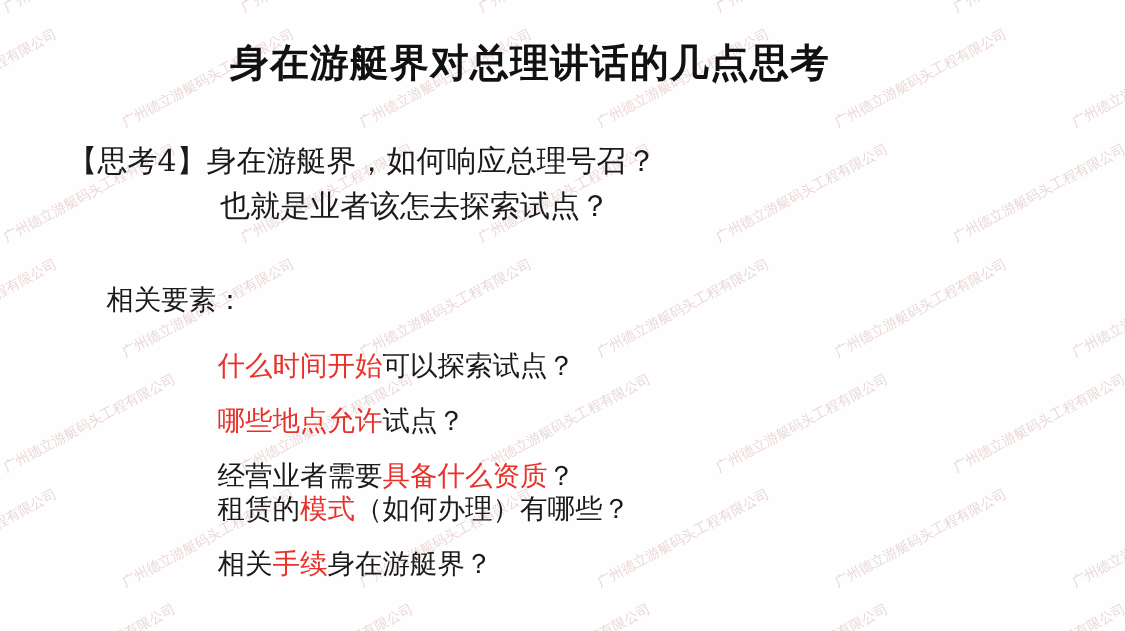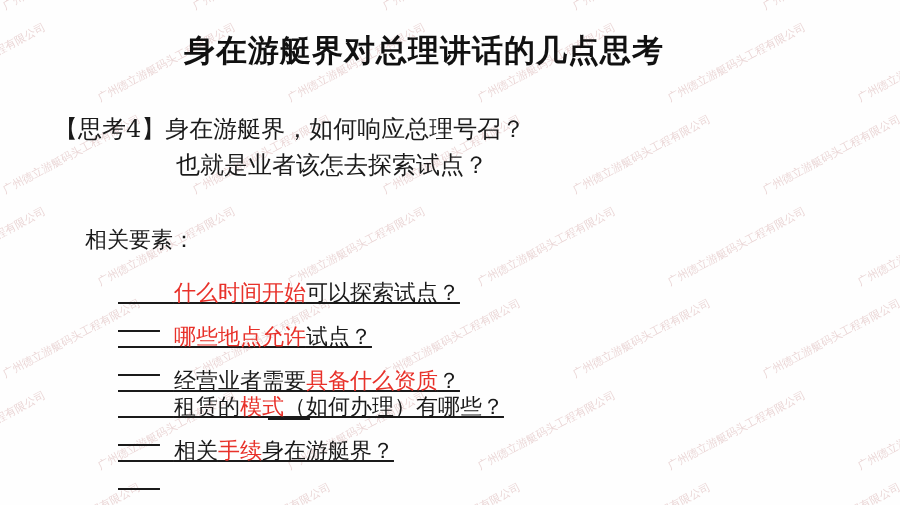--- a/index.html
+++ b/index.html
@@ -85,21 +85,20 @@
     position: absolute;
     top: 104px;
     left: 85px;
     font-size: 22px;
     margin-top: 16px;
   }
   .item {
     position: absolute;
     left: 118px;
     font-size: 22px;
-    text-decoration: underline;
   }
   .item-1 { top: 148px; }
   .item-2 { top: 192px; }
   .item-3 { top: 236px; text-align: center; }
   .item-4 { top: 262px; }
   .item-5 { top: 306px; }
 
   .hl {
     color: #e8312a;
   }

